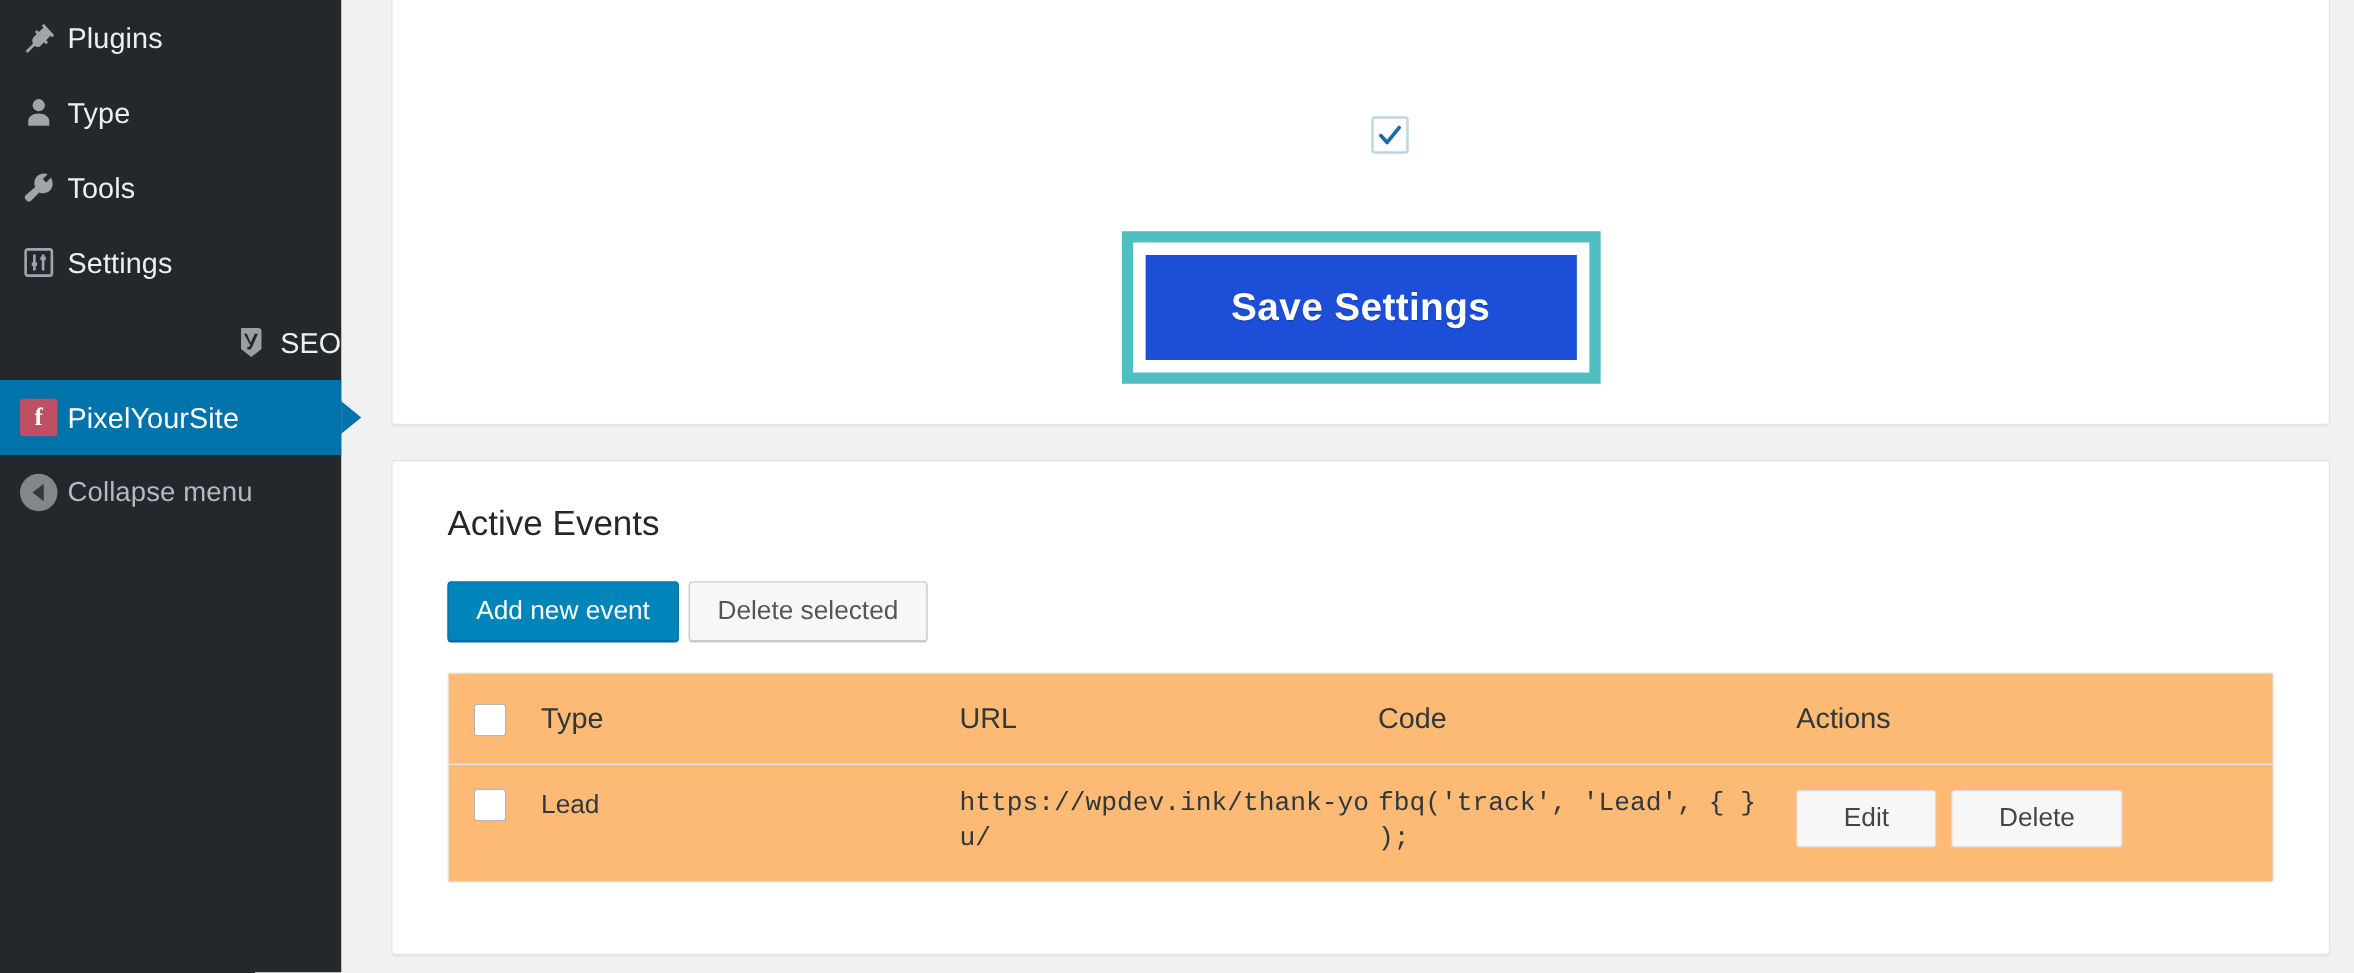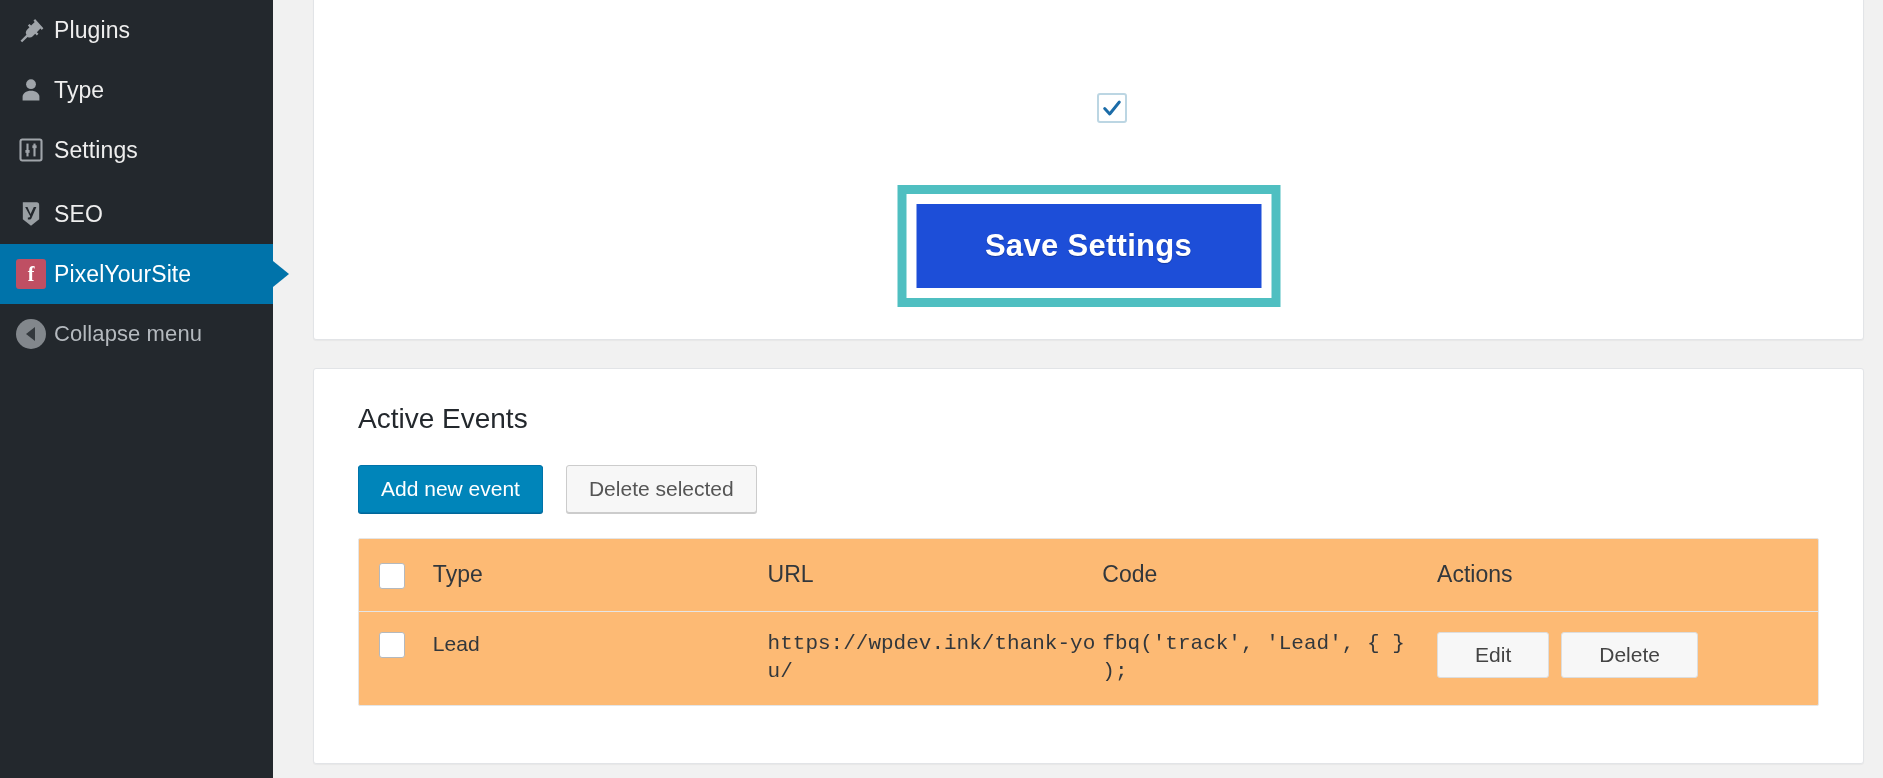--- a/index.html
+++ b/index.html
@@ -184,21 +184,21 @@
     top: 34px;
     font-size: 28px;
     color: #23282d;
     font-weight: normal;
   }
   .events-actions {
     position: absolute;
     left: 44px;
     top: 96px;
     display: flex;
-    gap: 23px;
+    gap: 8px;
   }
   .btn-primary {
     background: #0085ba;
     border: 1px solid #0073aa;
     color: #ffffff;
     font-family: "Liberation Sans", sans-serif;
     font-size: 21px;
     padding: 0 22px;
     height: 48px;
     border-radius: 3px;
@@ -302,35 +302,43 @@
     <div class="menu-item">
       <span class="mi-icon">
         <svg width="28" height="28" viewBox="0 0 24 24" fill="currentColor">
           <circle cx="12" cy="7" r="4.2"></circle>
           <path d="M12 12.6c-4.2 0-7.2 2.3-7.2 5.1V21h14.4v-3.3c0-2.8-3-5.1-7.2-5.1z"></path>
         </svg>
       </span>
       <span class="mi-label">Type</span>
     </div>
 
+    <div class="menu-item">
+      <span class="mi-icon">
+        <svg width="28" height="28" viewBox="0 0 24 24" fill="currentColor">
+          <path d="M20.4 5.2l-3.3 3.3-2.3-2.3 3.3-3.3c-2.4-1-5.3-.5-7.2 1.4-2 2-2.4 5-1.3 7.4L3 17.3c-.8.8-.8 2.1 0 2.9l.8.8c.8.8 2.1.8 2.9 0l5.6-5.6c2.4 1.1 5.4.7 7.4-1.3 1.9-1.9 2.4-4.8 1.4-7.2l-.7-1.7z"></path>
+        </svg>
+      </span>
+      <span class="mi-label">Tools</span>
+    </div>
 
     <div class="menu-item">
       <span class="mi-icon">
         <svg width="28" height="28" viewBox="0 0 24 24" fill="none" stroke="currentColor" stroke-width="1.8">
           <rect x="3" y="3" width="18" height="18" rx="1.5"></rect>
           <line x1="9" y1="6.5" x2="9" y2="17.5"></line>
           <line x1="15" y1="6.5" x2="15" y2="17.5"></line>
           <rect x="7.2" y="12" width="3.6" height="2.4" fill="currentColor" stroke="none"></rect>
           <rect x="13.2" y="8" width="3.6" height="2.4" fill="currentColor" stroke="none"></rect>
         </svg>
       </span>
       <span class="mi-label">Settings</span>
     </div>
 
-    <div class="menu-item" style="margin-top:4px;">
+    <div class="menu-item" style="margin-top:4px;justify-content:flex-end;">
       <span class="mi-icon">
         <svg width="28" height="28" viewBox="0 0 24 24" fill="currentColor">
           <path d="M5 2h12c1.1 0 2 .9 2 2v12.5L12 22 5 16.5V2z" opacity="0.95"></path>
           <path d="M9 6l2.6 6L14.4 6h2.2l-4.1 9.4c-.4.9-1 1.4-1.9 1.4h-1.3v-1.9h1c.4 0 .6-.1.8-.5l.2-.5L7 6h2z" fill="#23282d"></path>
         </svg>
       </span>
       <span class="mi-label">SEO</span>
     </div>
 
     <div class="menu-item current">

